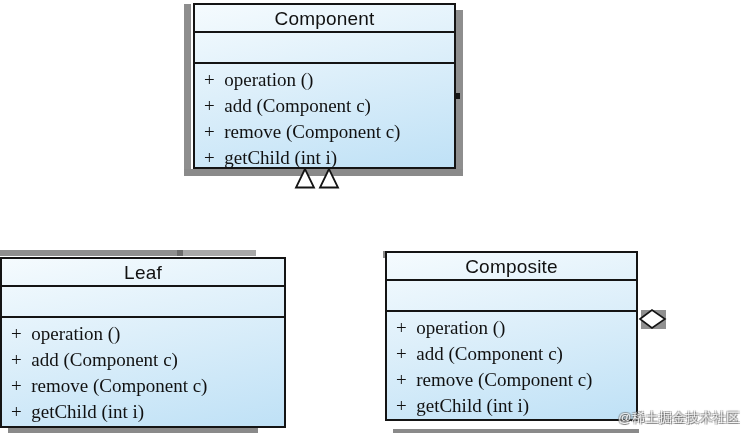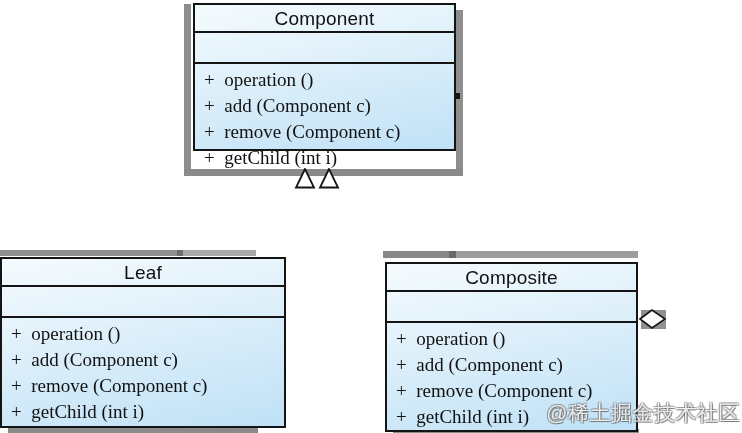--- a/index.html
+++ b/index.html
@@ -16,23 +16,23 @@
 
   
   .uml-class {
     position: absolute;
     box-sizing: border-box;
     border: 2px solid #141414;
     background: linear-gradient(168deg, #f5fbfe 0%, #ddeffa 45%, #bfe1f6 100%);
     color: #111;
     font-size: 19px;
   }
-  .uml-class--component { left: 193px; top: 3px;   width: 263px; height: 148px; }
+  .uml-class--component { left: 193px; top: 3px;   width: 263px; height: 166px; }
   .uml-class--leaf      { left: 0px;   top: 257px; width: 286px; height: 171px; }
-  .uml-class--composite { left: 385px; top: 262px; width: 253px; height: 170px; }
+  .uml-class--composite { left: 385px; top: 251px; width: 253px; height: 170px; }
 
   .uml-title {
     height: 26px;
     line-height: 27px;
     text-align: center;
     border-bottom: 2px solid #141414;
     letter-spacing: 0.2px;
   }
   .uml-attrs {
     height: 29px;
@@ -66,21 +66,21 @@
 
   
   .gen-arrowheads { position: absolute; left: 294px; top: 168px; width: 48px; height: 21px; }
   .agg-diamond    { position: absolute; left: 638px; top: 308px; width: 30px; height: 22px; }
 
   
   .watermark {
     position: absolute;
     right: 2px;
     bottom: 6px;
-    font-size: 21px;
+    font-size: 13px;
     letter-spacing: 0.5px;
     color: rgba(255, 255, 255, 0.85);
     text-shadow:
       1px 1px 0 rgba(96, 96, 96, 0.65),
       -1px -1px 0 rgba(120, 120, 120, 0.45),
       1px -1px 0 rgba(120, 120, 120, 0.45),
       -1px 1px 0 rgba(120, 120, 120, 0.45),
       0 0 2px rgba(90, 90, 90, 0.5);
   }
 </style>

